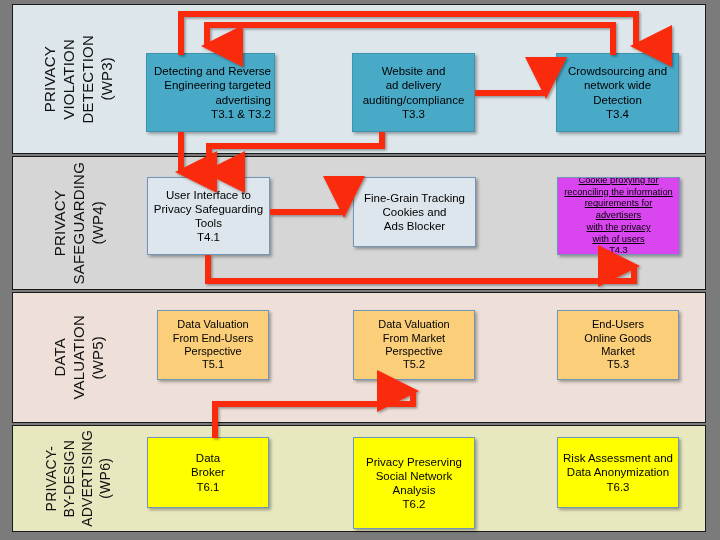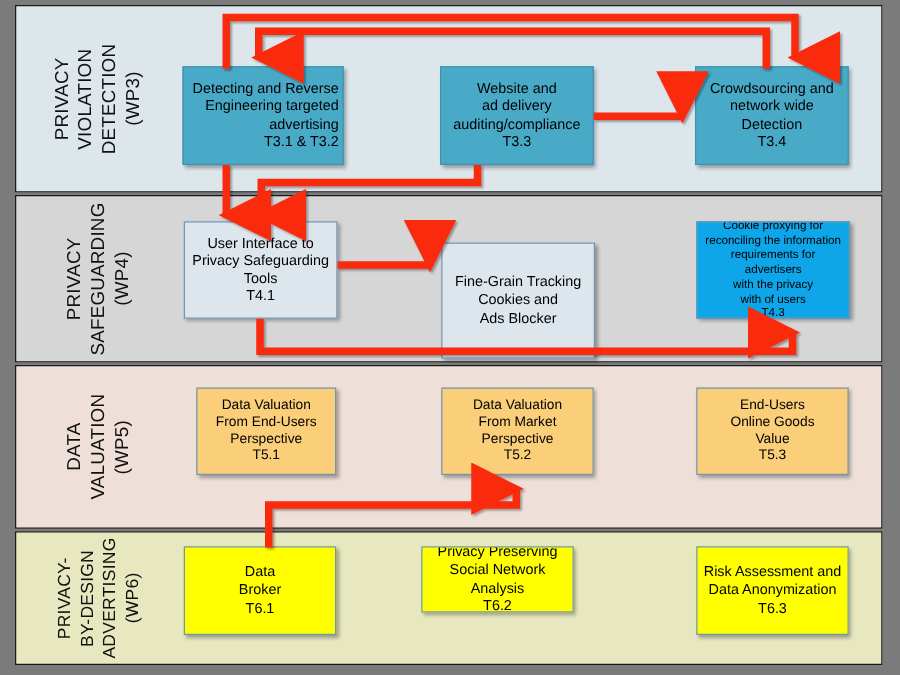--- a/index.html
+++ b/index.html
@@ -65,21 +65,21 @@
     line-height: 1.22;
     color: #000000;
     box-shadow: 2px 2px 3px rgba(0,0,0,0.33);
     z-index: 5;
     padding: 2px 3px;
     overflow: hidden;
   }
   .node .txt { width: 100%; }
   .node.blue   { background: #49aac8; border: 1px solid #3e93ae; font-size: 11.5px; }
   .node.light  { background: #dde6ec; border: 1px solid #7197b8; font-size: 11.5px; }
-  .node.lightsm{ background: #0ea5e9; border: 1px solid #7197b8; font-size: 9.3px; line-height: 1.26; }
+  .node.lightsm{ background: #d946ef; border: 1px solid #7197b8; font-size: 9.3px; line-height: 1.26; text-decoration: underline; }
   .node.orange { background: #fbce79; border: 1px solid #7197b8; font-size: 11px; }
   .node.yellow { background: #ffff00; border: 1px solid #7197b8; font-size: 11.5px; }
 
   
   #arrows {
     position: absolute;
     left: 0;
     top: 0;
     width: 720px;
     height: 540px;
@@ -191,21 +191,21 @@
 
   <div class="node light" style="left:147px; top:177px; width:123px; height:78px;">
     <div class="txt">
       <div>User Interface to</div>
       <div>Privacy Safeguarding</div>
       <div>Tools</div>
       <div>T4.1</div>
     </div>
   </div>
 
-  <div class="node light" style="left:353px; top:177px; width:123px; height:93px;margin-top:17px;">
+  <div class="node light" style="left:353px; top:177px; width:123px; height:70px;">
     <div class="txt">
       <div>Fine-Grain Tracking</div>
       <div>Cookies and</div>
       <div>Ads Blocker</div>
     </div>
   </div>
 
   <div class="node lightsm" style="left:557px; top:177px; width:123px; height:78px;">
     <div class="txt">
       <div>Cookie proxying for</div>
@@ -232,34 +232,34 @@
       <div>From Market</div>
       <div>Perspective</div>
       <div>T5.2</div>
     </div>
   </div>
 
   <div class="node orange" style="left:557px; top:310px; width:122px; height:70px;">
     <div class="txt">
       <div>End-Users</div>
       <div>Online Goods</div>
-      <div>Value</div>
+      <div>Market</div>
       <div>T5.3</div>
     </div>
   </div>
 
   <div class="node yellow" style="left:147px; top:437px; width:122px; height:71px;">
     <div class="txt">
       <div>Data</div>
       <div>Broker</div>
       <div>T6.1</div>
     </div>
   </div>
 
-  <div class="node yellow" style="left:337px; top:437px; width:122px; height:53px;align-items:center;">
+  <div class="node yellow" style="left:353px; top:437px; width:122px; height:92px;align-items:center;">
     <div class="txt">
       <div>Privacy Preserving</div>
       <div>Social Network Analysis</div>
       <div>T6.2</div>
     </div>
   </div>
 
   <div class="node yellow" style="left:557px; top:437px; width:122px; height:71px;justify-content:flex-end;">
     <div class="txt">
       <div>Risk Assessment and</div>

